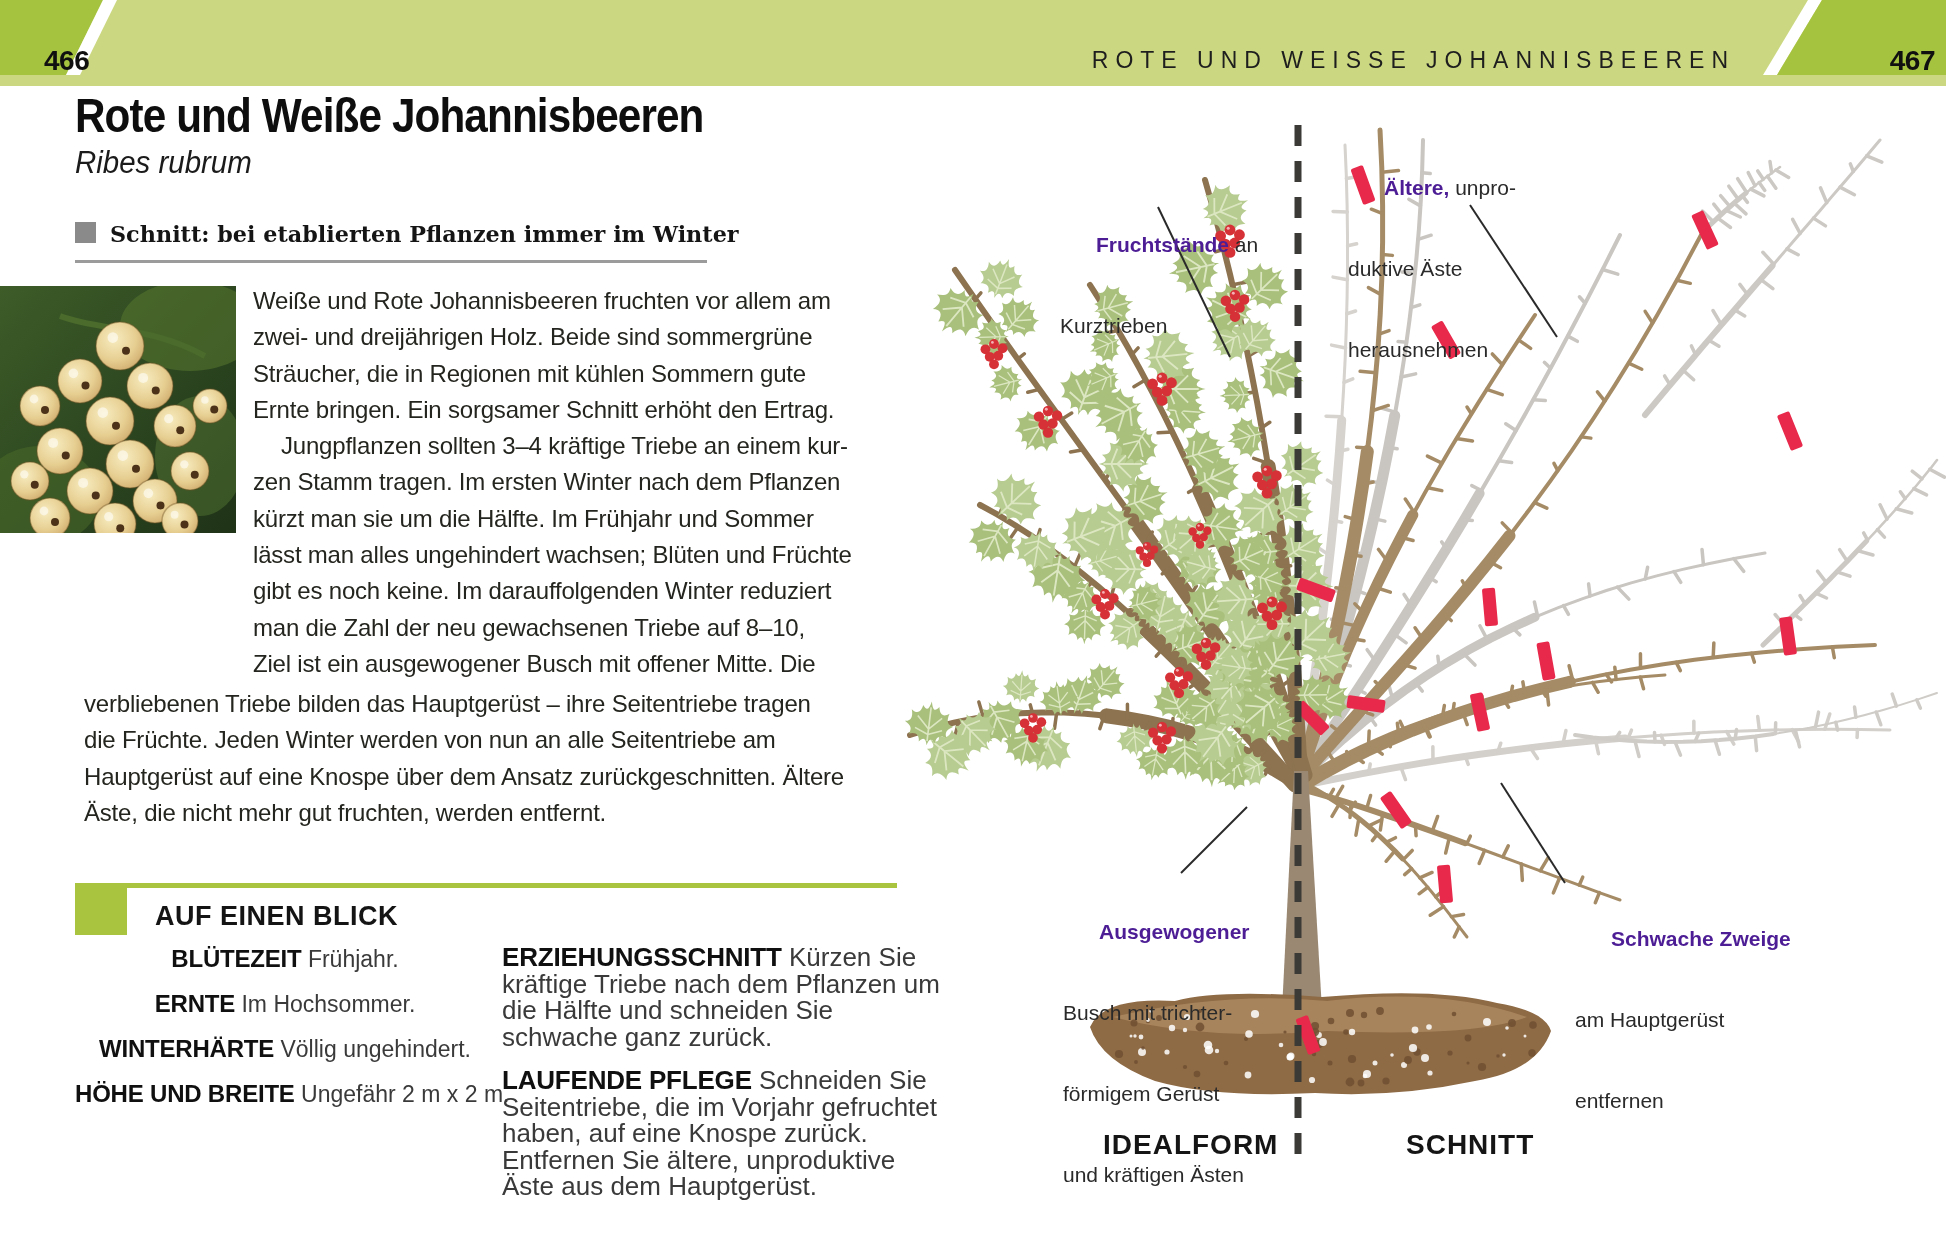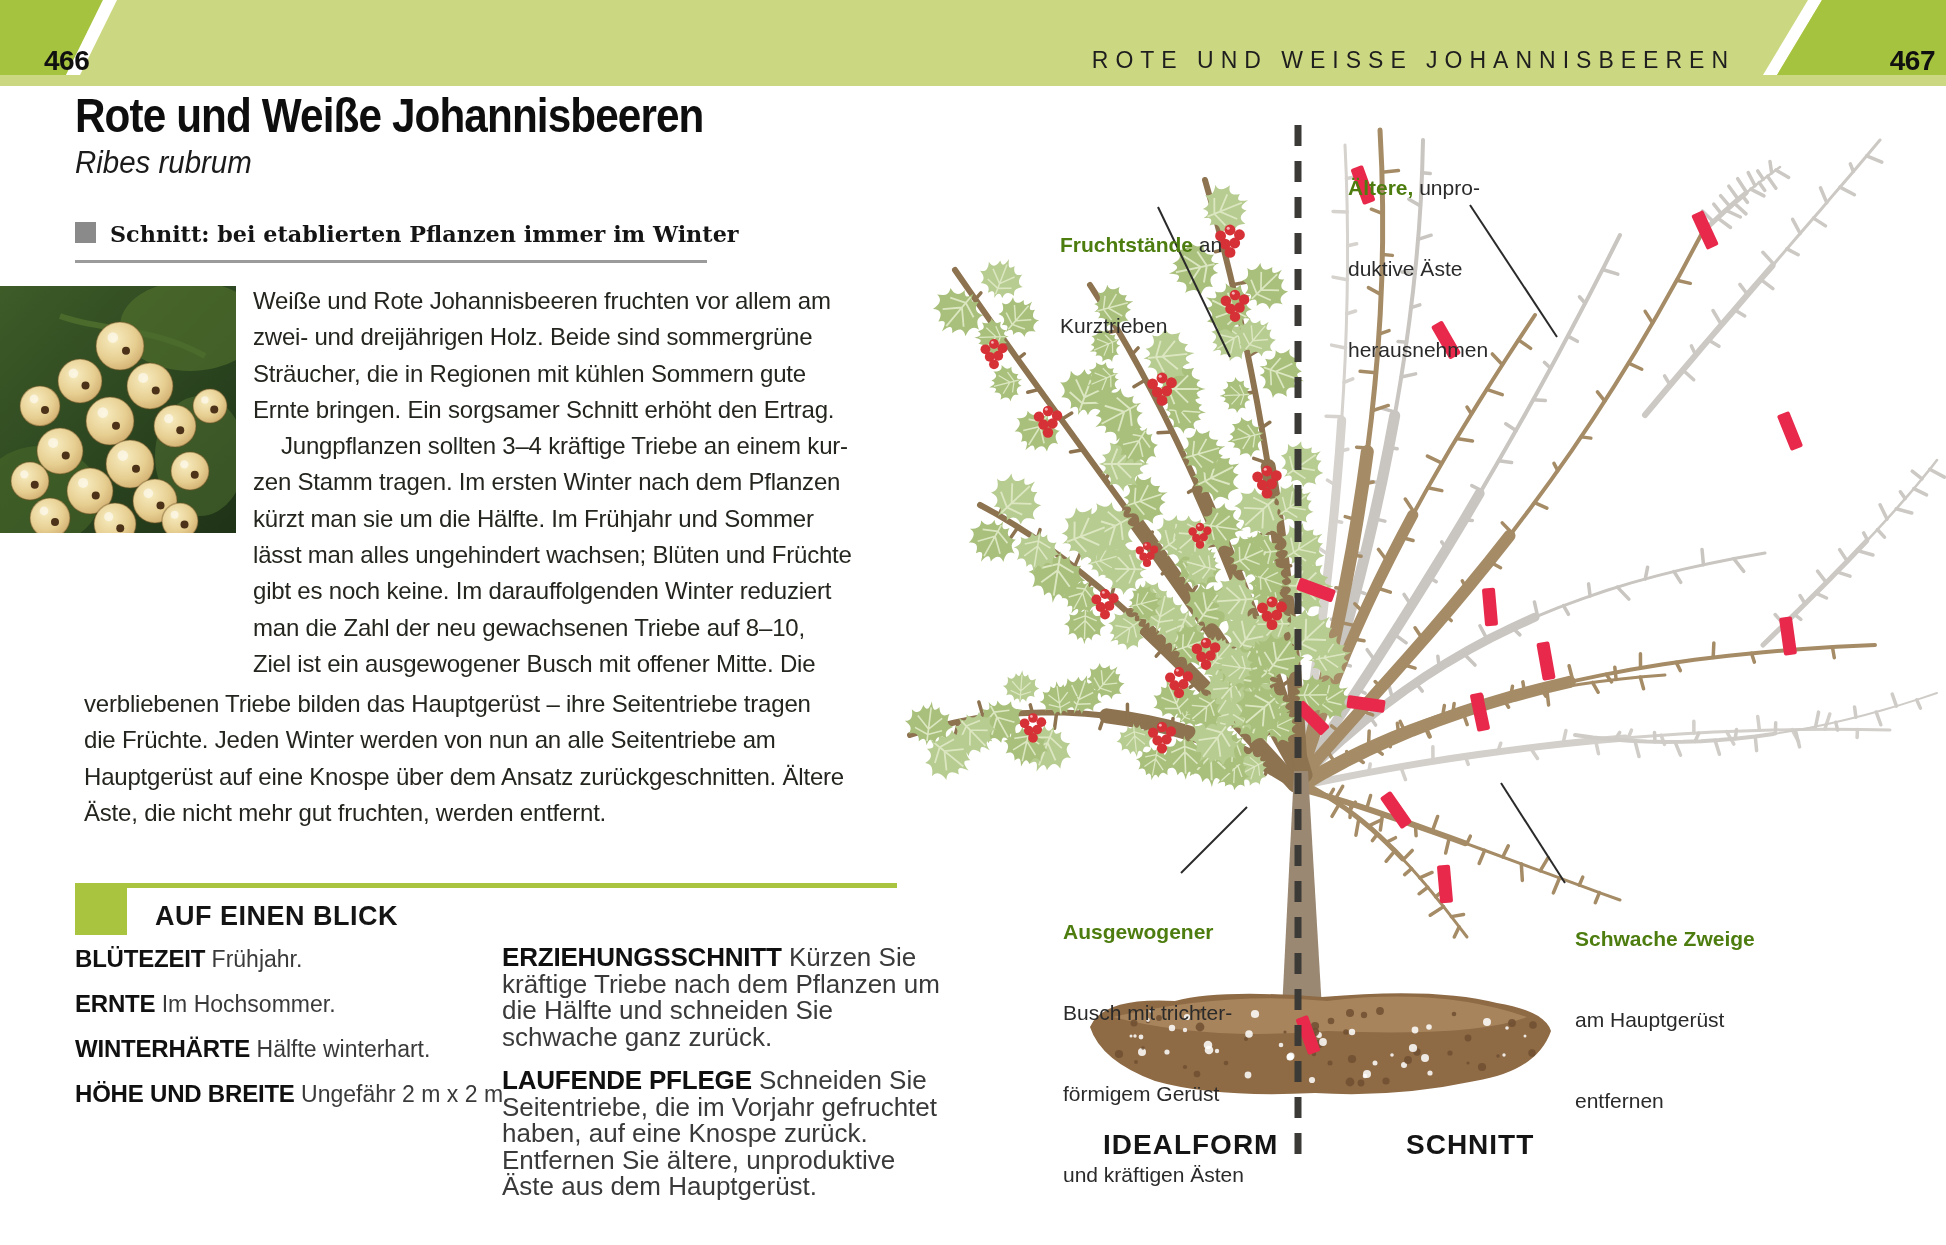--- a/index.html
+++ b/index.html
@@ -33,30 +33,30 @@
   .bodyA{left:253px;top:283px;}
   .bodyB{left:84px;top:686px;}
   .bline{font-size:24px;line-height:36.3px;letter-spacing:-0.2px;white-space:pre;color:#25251f;}
   .pindent{padding-left:28px;}
   
   .photo{left:0;top:286px;width:236px;height:247px;}
   
   .gl-line{left:75px;top:883px;width:822px;height:5px;background:#a9c43f;}
   .gl-square{left:75px;top:883px;width:52px;height:52px;background:#a9c43f;}
   .gl-title{left:155px;top:901px;font-size:27px;font-weight:bold;color:#141414;letter-spacing:.5px;}
-  .gl-left{left:75px;top:945px;width:420px;}
+  .gl-left{left:75px;top:945px;width:420px;text-align:center;}
   .gl-item{margin-bottom:17px;font-size:23px;color:#3a3a3a;white-space:nowrap;}
   .gl-item b{font-size:24px;color:#101010;letter-spacing:-0.2px;}
   .gl-right{left:502px;top:944px;width:440px;}
   .gr-item{font-size:26px;line-height:26.5px;color:#3a3a3a;margin-bottom:17px;}
   .gr-item b{color:#101010;letter-spacing:-0.2px;}
   
   .diagram{left:875px;top:85px;width:1071px;height:1080px;}
   .lab{position:absolute;font-size:21px;line-height:27px;color:#2a2a2a;white-space:pre;}
-  .lab b{color:#4d7c0f;}
+  .lab b{color:#4c1d95;padding-left:36px;}
   .cap{position:absolute;font-size:28px;font-weight:bold;letter-spacing:1px;color:#151515;white-space:nowrap;margin-left:8px;}
 </style>
 </head>
 <body>
 
 <div id="page">
 
   <div class="hdr">
     <div class="hdr-dark-l"></div>
     <div class="hdr-stripe-l"></div>
@@ -199,21 +199,21 @@
     <div class="bline">Hauptgerüst auf eine Knospe über dem Ansatz zurückgeschnitten. Ältere</div>
     <div class="bline">Äste, die nicht mehr gut fruchten, werden entfernt.</div>
   </div>
 
   <div class="abs gl-line"></div>
   <div class="abs gl-square"></div>
   <div class="abs gl-title">AUF EINEN BLICK</div>
   <div class="abs gl-left">
     <div class="gl-item"><b>BLÜTEZEIT</b><span style="white-space:pre"> Frühjahr.</span></div>
     <div class="gl-item"><b>ERNTE</b><span style="white-space:pre"> Im Hochsommer.</span></div>
-    <div class="gl-item"><b>WINTERHÄRTE</b><span style="white-space:pre"> Hälfte winterhart.</span></div>
+    <div class="gl-item"><b>WINTERHÄRTE</b><span style="white-space:pre"> Völlig ungehindert.</span></div>
     <div class="gl-item"><b>HÖHE UND BREITE</b><span style="white-space:pre"> Ungefähr 2 m x 2 m.</span></div>
   </div>
   <div class="abs gl-right">
     <div class="gr-item"><b>ERZIEHUNGSSCHNITT</b><span> Kürzen Sie kräftige Triebe nach dem Pflanzen um die Hälfte und schneiden Sie schwache ganz zurück.</span></div>
     <div class="gr-item"><b>LAUFENDE PFLEGE</b><span> Schneiden Sie Seitentriebe, die im Vorjahr gefruchtet haben, auf eine Knospe zurück. Entfernen Sie ältere, unproduktive Äste aus dem Hauptgerüst.</span></div>
   </div>
 
   <svg class="abs diagram" id="diag" viewBox="0 0 1071 1080">
     <g id="gray-branches">
         <path d="M427.0,685.0 L437.7,652.7 L448.0,620.4 L457.9,588.0 L467.3,555.6 L476.3,523.3 L484.8,491.0 L492.8,458.7 L500.3,426.5 L507.3,394.4 L513.7,362.5 L519.7,330.7 L525.1,299.1 L530.0,267.7 L534.3,236.4 L538.1,205.5 L541.3,174.8 L543.9,144.3 L545.9,114.2 L547.2,84.4 L548.0,55.0" fill="none" stroke="#c9c5c0" stroke-width="4" stroke-linecap="round"></path>

